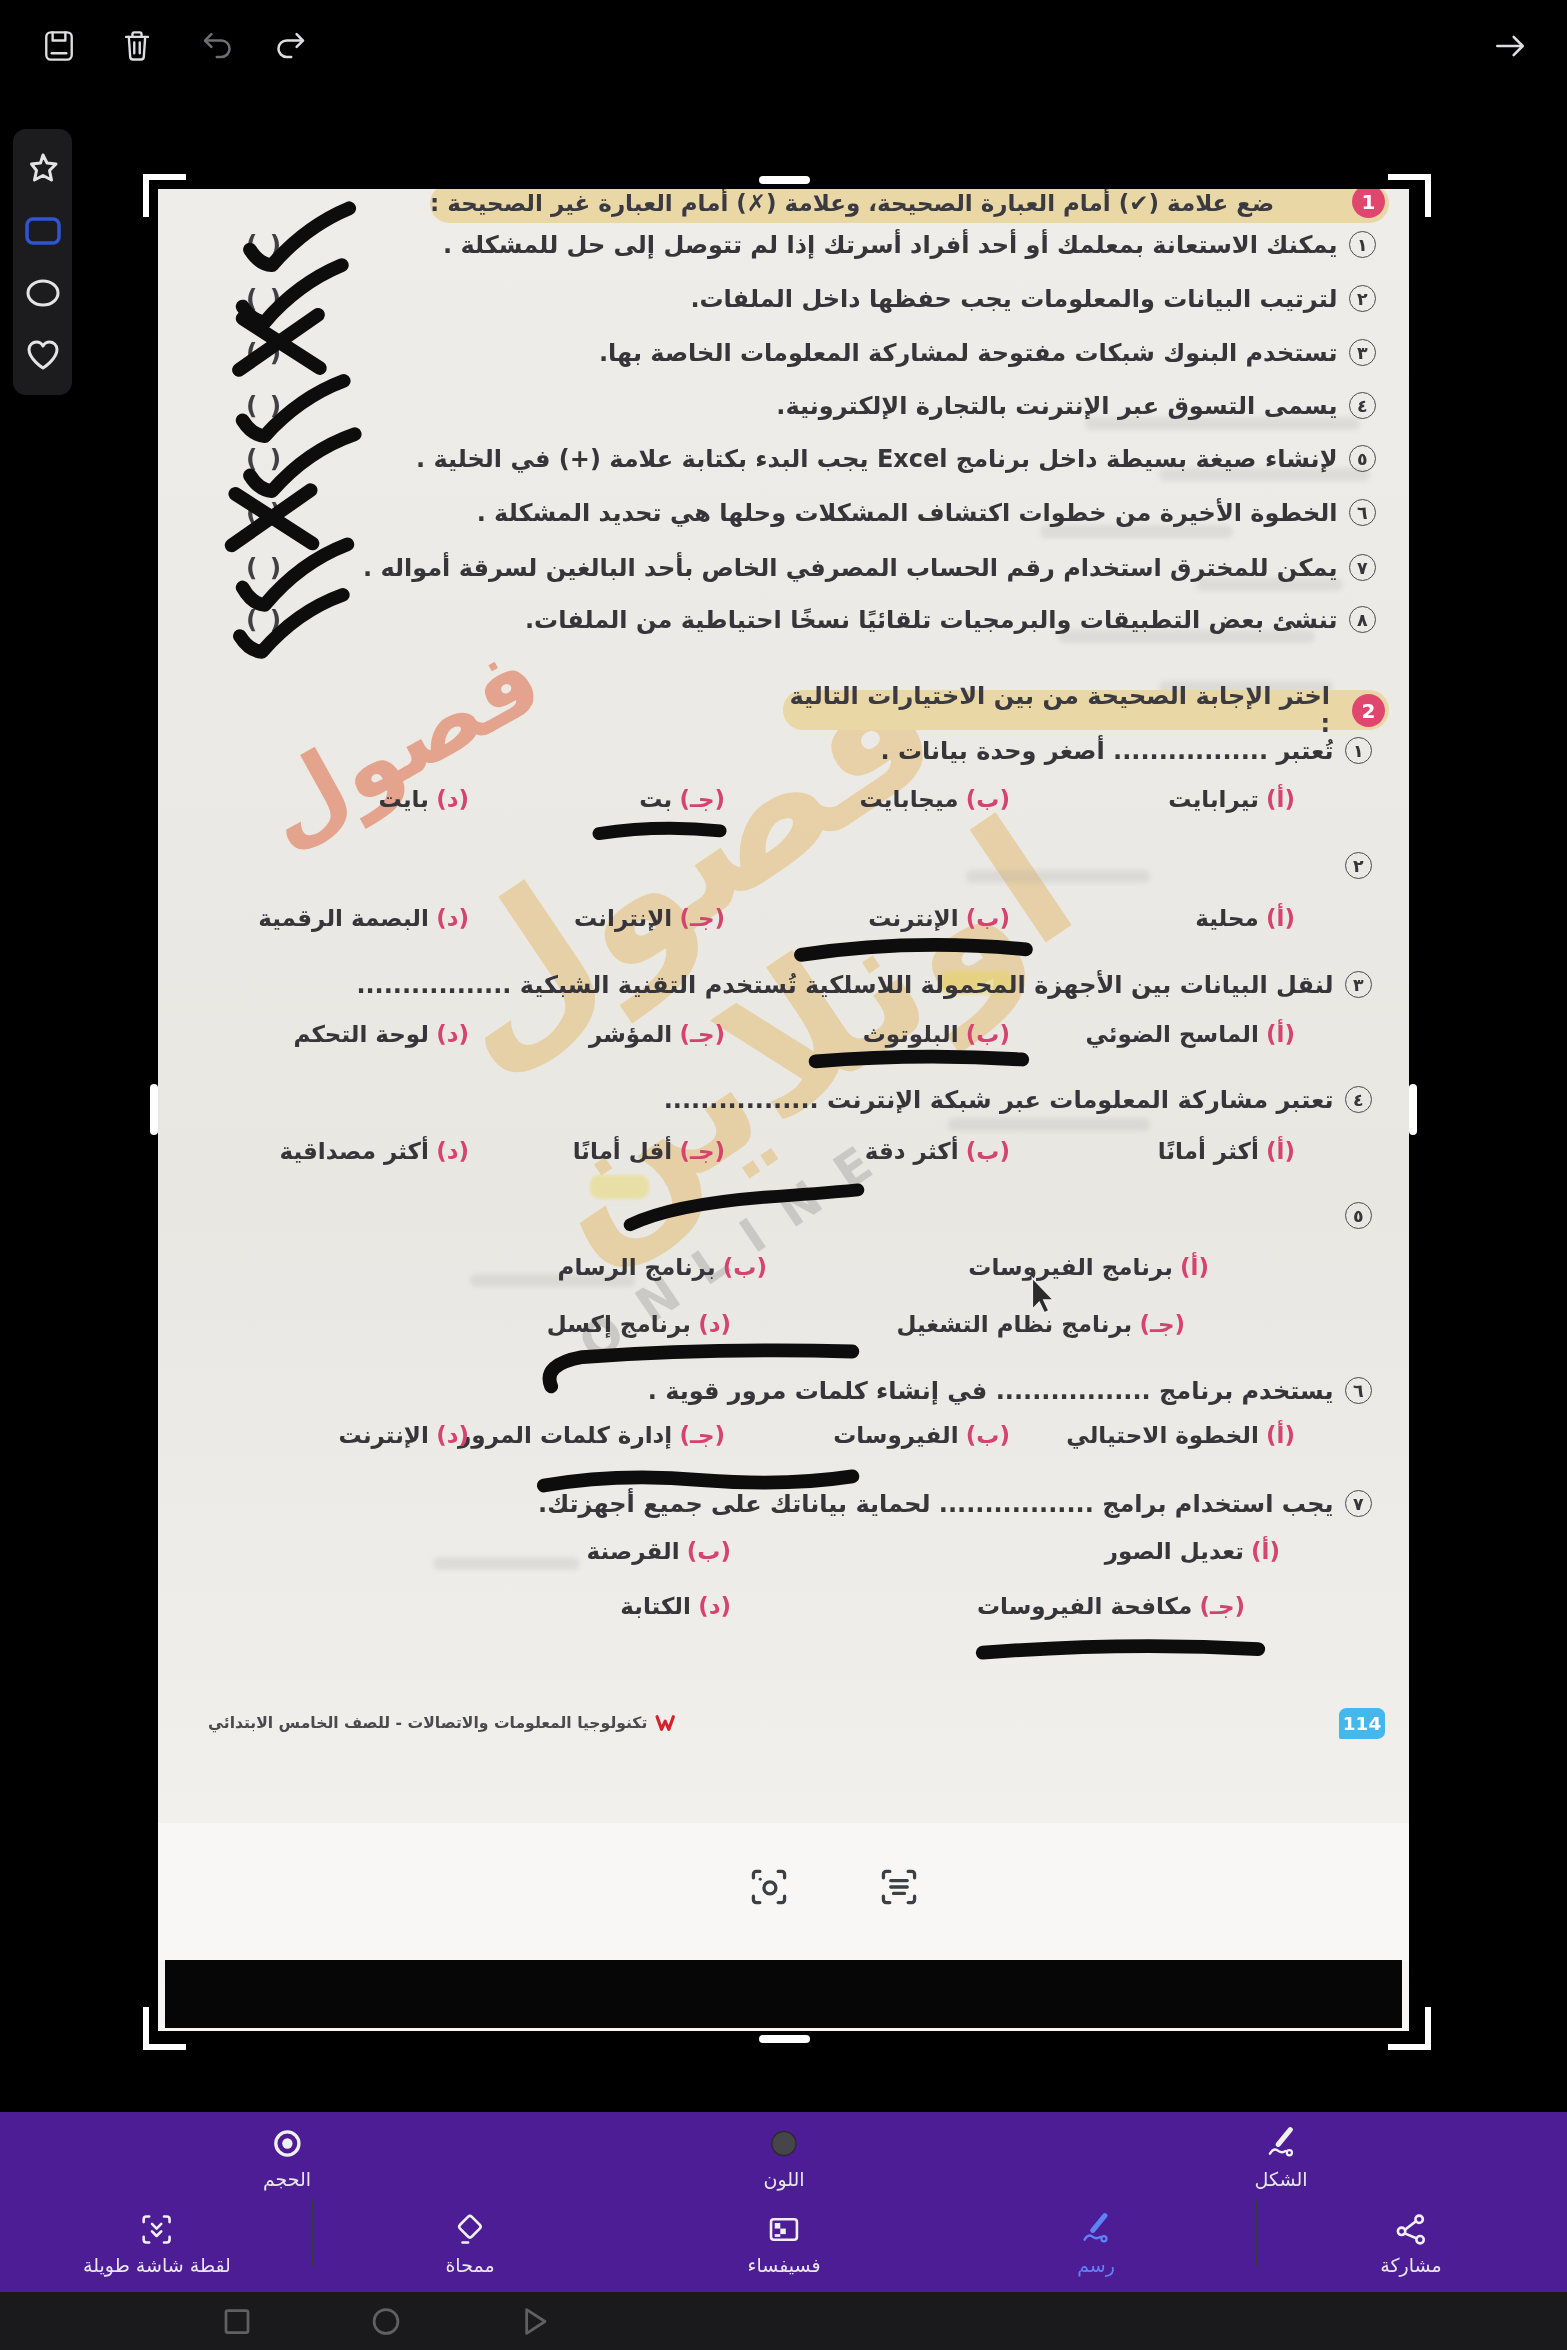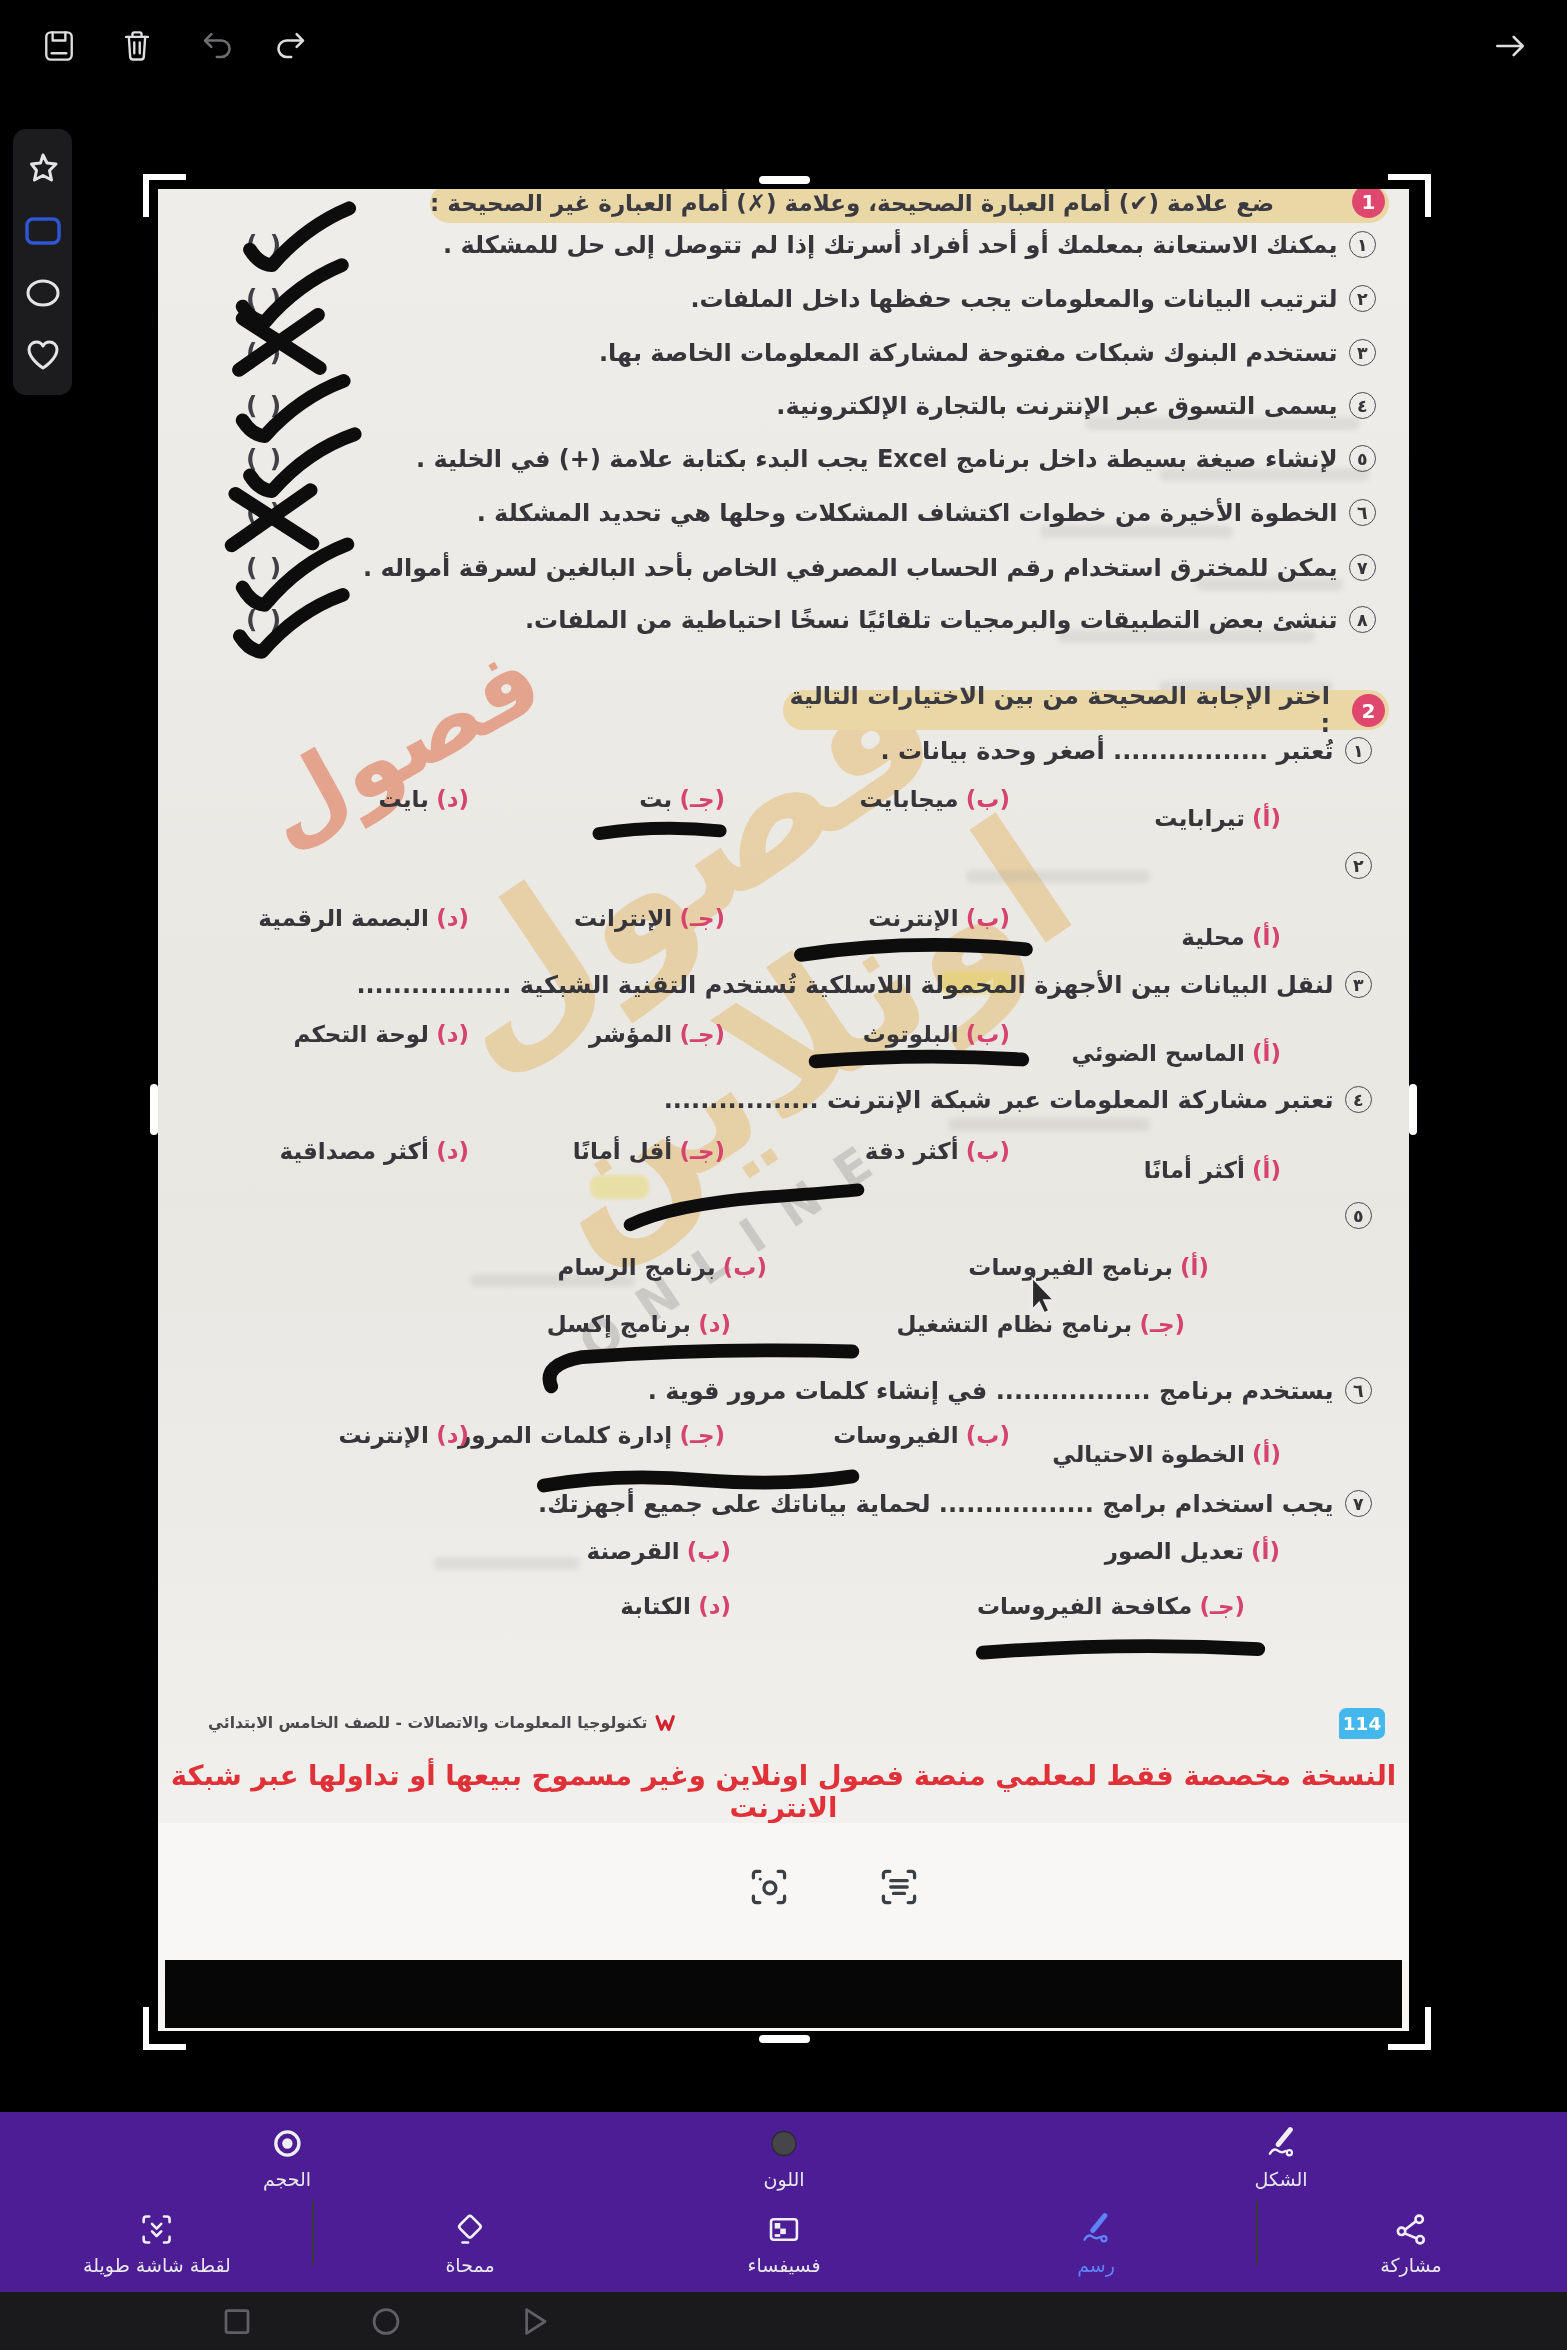--- a/index.html
+++ b/index.html
@@ -42,21 +42,21 @@
         align-items:center;justify-content:space-between;font-size:24px;font-weight:bold;}
   .srow .stxt{display:flex;direction:rtl;align-items:center;gap:11px;}
   .numc{display:inline-flex;width:27.5px;height:27.5px;border:1.8px solid #4a4a50;border-radius:50%;
         align-items:center;justify-content:center;font-size:17.4px;flex:none;}
   .paren{color:#3f3f45;font-size:25px;letter-spacing:1.8px;}
   .q{position:absolute;right:37px;left:55px;height:33px;display:flex;direction:rtl;gap:11px;
      align-items:center;font-size:24px;font-weight:bold;}
   .optrow{position:absolute;left:0;right:0;height:35px;}
   .opt{position:absolute;top:0;white-space:nowrap;direction:rtl;font-size:23px;font-weight:bold;}
   .opt i{font-style:normal;color:#d6436f;margin-left:7.3px;}
-  .o1{right:128px;margin-top:19px;} .o2{right:399px;} .o3{right:684px;} .o4{right:940px;text-align:center;}
+  .o1{right:114px;} .o2{right:399px;} .o3{right:684px;} .o4{right:940px;text-align:center;}
   
   .flogo{position:absolute;left:50px;top:1524px;display:flex;align-items:center;gap:7.3px;
          direction:rtl;font-size:15.6px;font-weight:bold;color:#4a4a4e;}
   .badge114{position:absolute;right:24px;top:1519px;width:46px;height:31px;background:#44b7ec;
             border-radius:7.3px 7.3px 7.3px 1.8px;color:#fff;font-weight:bold;font-size:18.4px;
             display:flex;align-items:center;justify-content:center;}
   .warning{position:absolute;left:11px;right:11px;top:1570px;text-align:center;direction:rtl;
            color:#e03038;font-size:27.5px;font-weight:bold;}
   .strip{position:absolute;left:0;right:0;top:1634px;height:138px;background:#f8f7f6;}
   .scanic{position:absolute;top:42px;width:44px;height:44px;}
@@ -313,21 +313,20 @@
       <span class="opt" style="right:678px"><i>(د)</i><span>الكتابة</span></span>
     </div>
 
     <div class="flogo">
       <svg width="24" height="20" viewBox="0 0 26 22">
         <path d="M2 4l5 14 4-9 4 9 5-14" fill="none" stroke="#d3232e" stroke-width="3.4" stroke-linecap="round" stroke-linejoin="round"></path>
       </svg>
       <span>تكنولوجيا المعلومات والاتصالات - للصف الخامس الابتدائي</span>
     </div>
     <div class="badge114">114</div>
-    <div class="warning">النسخة مخصصة فقط لمعلمي منصة فصول اونلاين وغير مسموح ببيعها أو تداولها عبر شبكة الانترنت</div>
 
     <div class="strip">
       <div class="scanic" style="left:589px">
         <svg viewBox="0 0 48 48" fill="none" stroke="#3a4045" stroke-width="3.6" stroke-linecap="round">
           <path d="M14 7h-4a3 3 0 0 0-3 3v4"></path>
             <path d="M34 7h4a3 3 0 0 1 3 3v4"></path>
           <path d="M14 41h-4a3 3 0 0 1-3-3v-4"></path>
             <path d="M34 41h4a3 3 0 0 0 3-3v-4"></path>
           <circle cx="25" cy="25" r="6.5"></circle>
             <circle cx="14.5" cy="15.5" r="1.6" fill="#3a4045" stroke="none"></circle>

